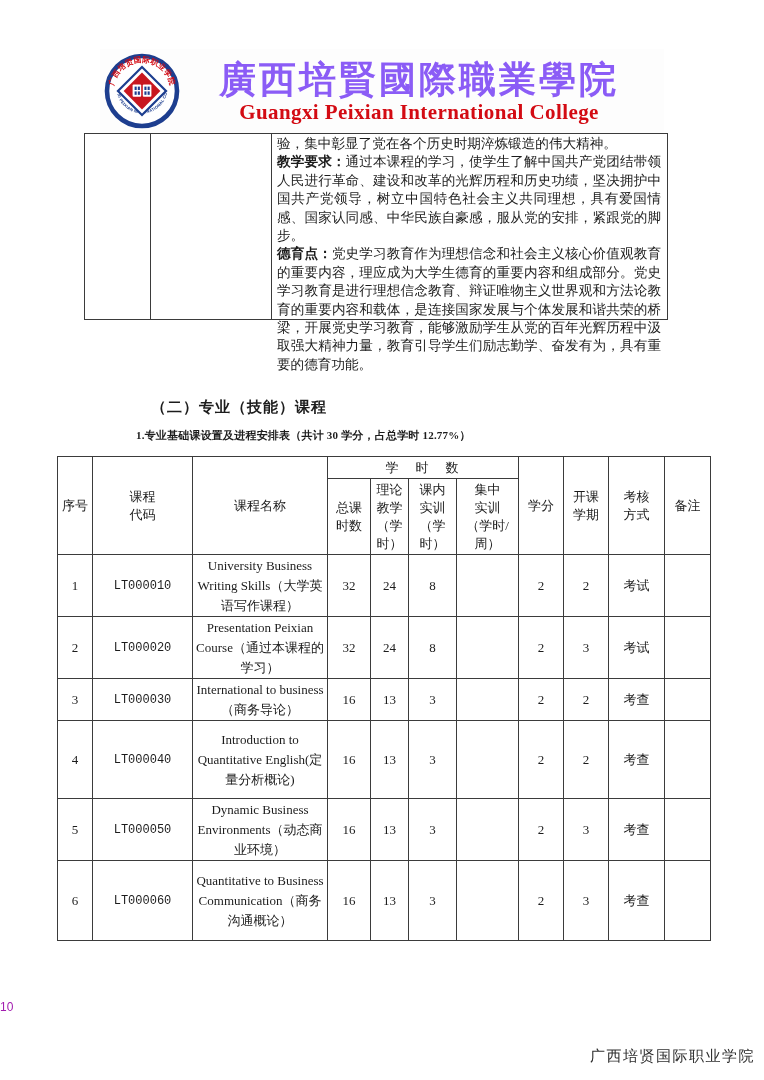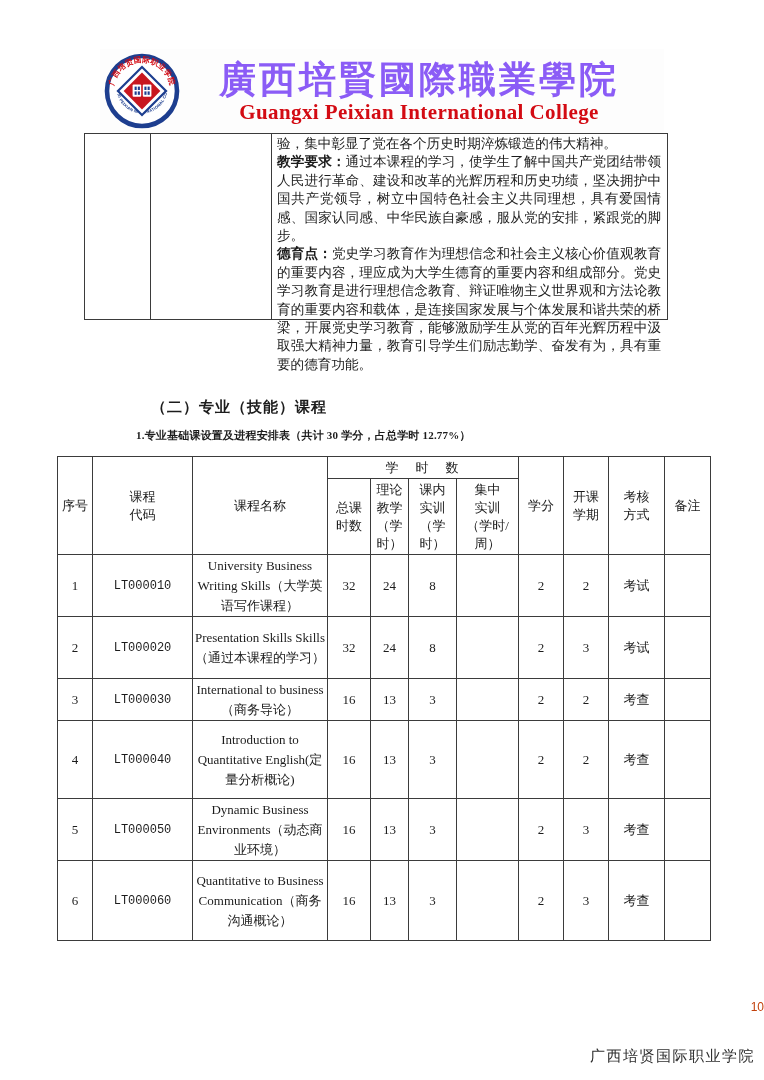--- a/index.html
+++ b/index.html
@@ -60,22 +60,22 @@
     border:1px solid #3b3b3b; font-weight:normal; vertical-align:middle;
     padding:0 1px; overflow:hidden;
   }
   .pre { white-space:pre-line; line-height:18px; }
   .hours-group { letter-spacing:2px; }
   .name-cell { line-height:20px; padding:0 3px; }
   .mono { font-family:"Liberation Mono","DejaVu Sans Mono",monospace; font-size:12px; letter-spacing:0;margin-left:48px; }
 
   
   .page-number {
-    position:absolute; left:0; top:1000px; width:764px; text-align:right;
-    font-size:12px; font-family:"Liberation Sans","DejaVu Sans",sans-serif; color:#c2410c;
+    position:absolute; left:0; top:1000px; width:764px; text-align:left;
+    font-size:12px; font-family:"Liberation Sans","DejaVu Sans",sans-serif; color:#a21caf;
   }
   .footer-brand {
     position:absolute; top:1047px; right:9px; font-size:15px; color:#2e2e2e;
     letter-spacing:1.5px;
   }
 </style>
 </head>
 <body>
 
 <div class="page">
@@ -180,21 +180,21 @@
         <td>8</td>
         <td></td>
         <td>2</td>
         <td>2</td>
         <td>考试</td>
         <td></td>
       </tr>
       <tr style="height:62px">
         <td>2</td>
         <td class="mono">LT000020</td>
-        <td class="name-cell"><span>Presentation Skills Skills</span><span>（通过本课程的学习）</span></td>
+        <td class="name-cell"><span>Presentation Peixian Course</span><span>（通过本课程的学习）</span></td>
         <td>32</td>
         <td>24</td>
         <td>8</td>
         <td></td>
         <td>2</td>
         <td>3</td>
         <td>考试</td>
         <td></td>
       </tr>
       <tr style="height:42px">

